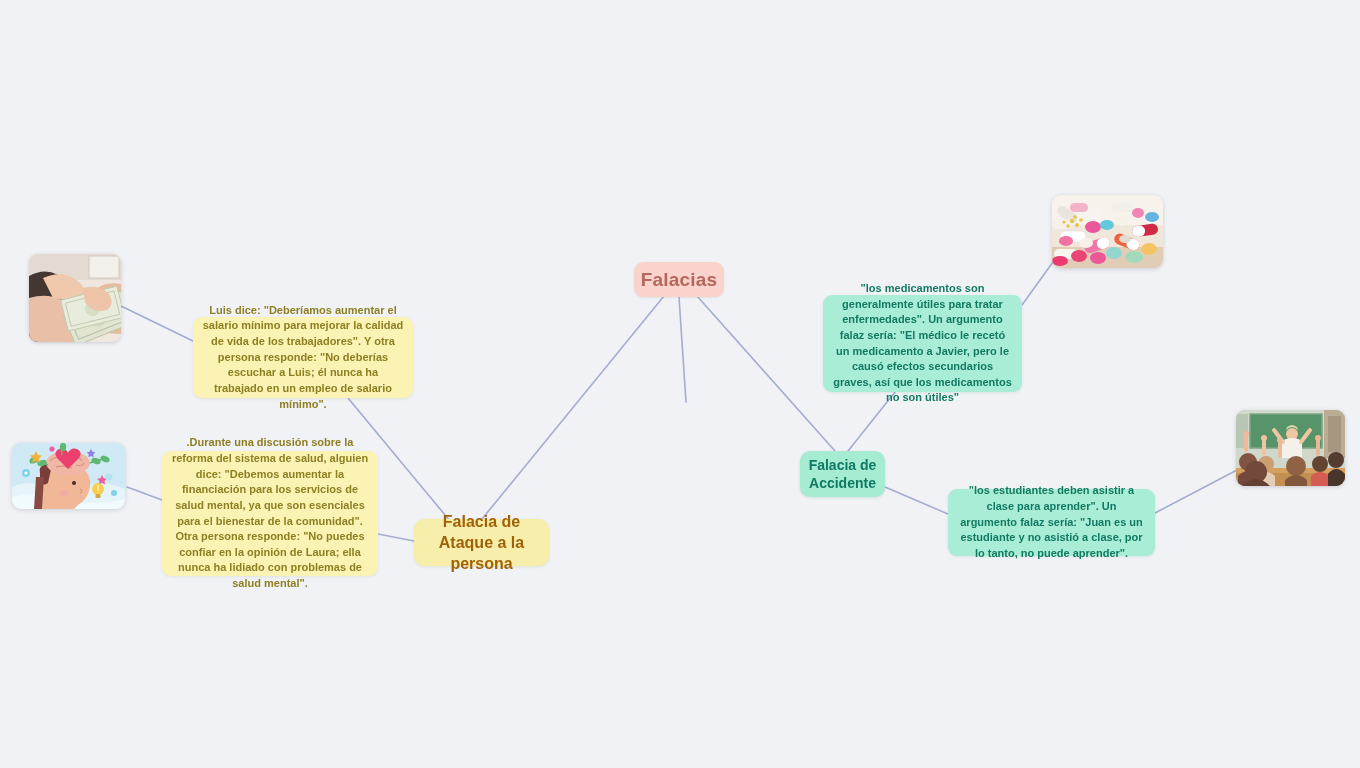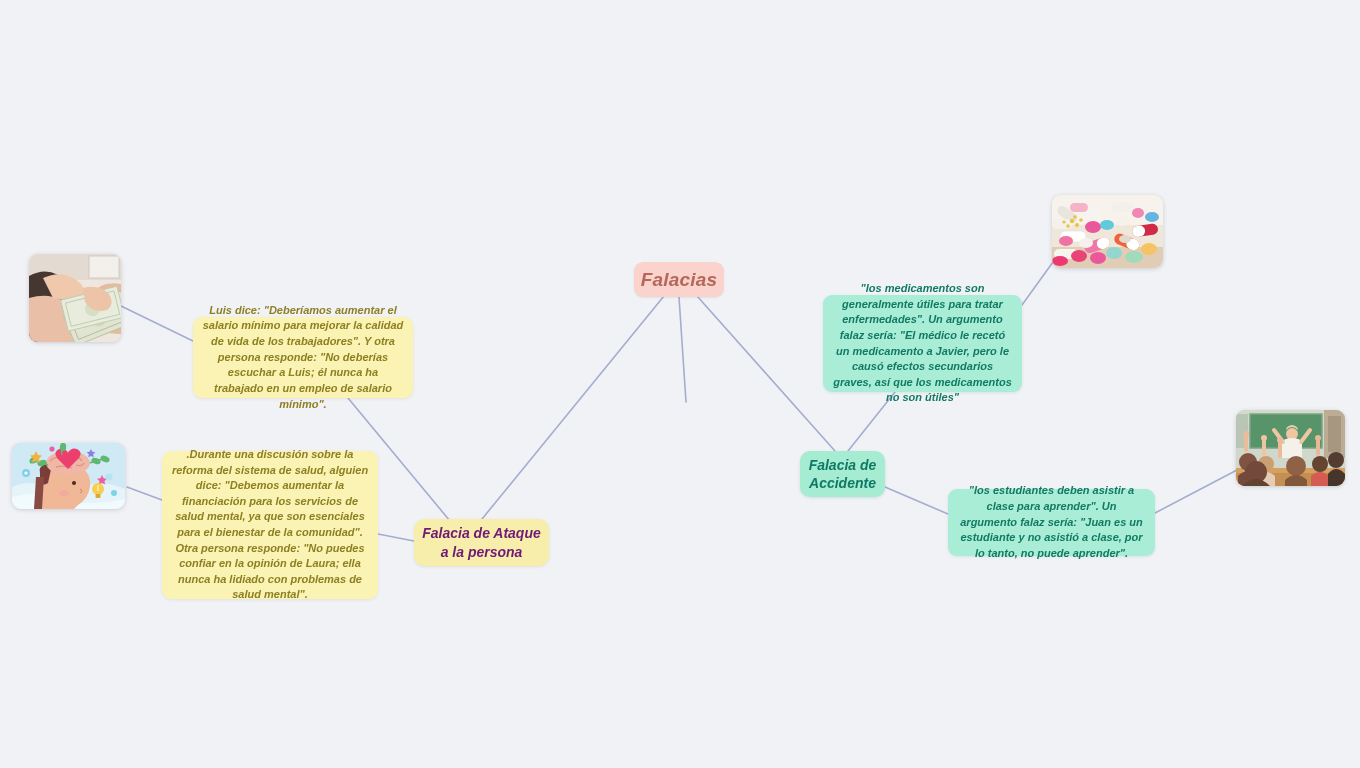--- a/index.html
+++ b/index.html
@@ -28,21 +28,20 @@
   }
 
   .node {
     position: absolute;
     display: flex;
     align-items: center;
     justify-content: center;
     text-align: center;
     border-radius: 10px;
     z-index: 3;
-    font-style: italic;
   }
 
   
   .node-central {
     background: #f9d3cc;
     border-radius: 9px;
     font-size: 19px;
     font-weight: 700;
     color: #b5675c;
     letter-spacing: .2px;
@@ -57,23 +56,23 @@
     font-weight: 700;
     color: #8b98ae;
     line-height: 1.3;
     box-shadow: 0 2px 5px rgba(90,95,120,.13);
   }
 
   
   .node-yellow {
     background: #f7eeab;
     border-radius: 10px;
-    font-size: 14px;
+    font-size: 16px;
     font-weight: 700;
-    color: #701a75;
+    color: #a16207;
     line-height: 1.32;
     box-shadow: 0 1px 3px rgba(120,115,60,.14);
   }
   .note-yellow {
     background: #faf3b4;
     border-radius: 9px;
     font-size: 11px;
     font-weight: 600;
     color: #8d7f22;
     line-height: 1.42;
@@ -336,21 +335,21 @@
   </div>
 
   <div class="node node-teal" style="left:800px; top:451px; width:85px; height:46px; padding:0 7px;">
     <span class="txt">Falacia de Accidente</span>
   </div>
 
   <div class="node note-yellow" style="left:193px; top:317px; width:220px; height:81px;">
     <span class="txt">Luis dice: "Deberíamos aumentar el salario mínimo para mejorar la calidad de vida de los trabajadores". Y otra persona responde: "No deberías escuchar a Luis; él nunca ha trabajado en un empleo de salario mínimo".</span>
   </div>
 
-  <div class="node note-yellow" style="left:162px; top:451px; width:216px; height:148px;">
+  <div class="node note-yellow" style="left:162px; top:451px; width:216px; height:125px;">
     <span class="txt">.Durante una discusión sobre la reforma del sistema de salud, alguien dice: "Debemos aumentar la financiación para los servicios de salud mental, ya que son esenciales para el bienestar de la comunidad". Otra persona responde: "No puedes confiar en la opinión de Laura; ella nunca ha lidiado con problemas de salud mental".</span>
   </div>
 
   <div class="node note-teal" style="left:823px; top:295px; width:199px; height:97px;">
     <span class="txt">"los medicamentos son generalmente útiles para tratar enfermedades". Un argumento falaz sería: "El médico le recetó un medicamento a Javier, pero le causó efectos secundarios graves, así que los medicamentos no son útiles"</span>
   </div>
 
   <div class="node note-teal" style="left:948px; top:489px; width:207px; height:67px;">
     <span class="txt">"los estudiantes deben asistir a clase para aprender". Un argumento falaz sería: "Juan es un estudiante y no asistió a clase, por lo tanto, no puede aprender".</span>
   </div>

